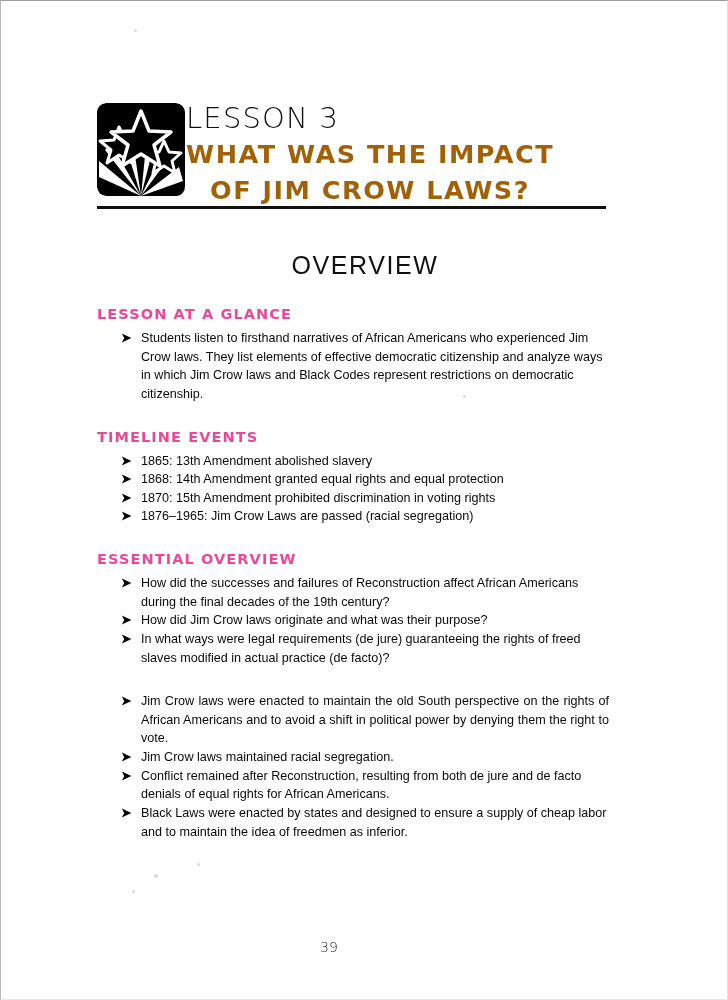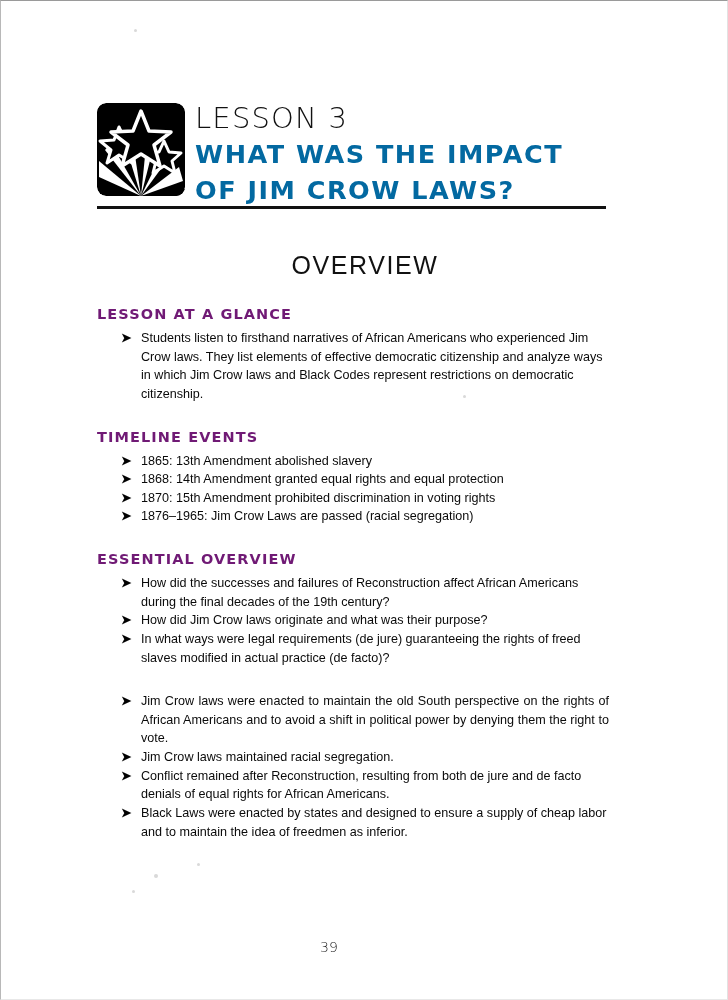--- a/index.html
+++ b/index.html
@@ -37,41 +37,42 @@
   }
   .logo-badge {
     width: 88px;
     height: 93px;
     flex: 0 0 88px;
     margin-top: 2px;
   }
   .logo-badge svg { display: block; }
 
   .title-block {
-    margin-left: 10px;
+    margin-left: 1px;
     padding-top: 2px;
   }
   .lesson-number {
     font-family: "DejaVu Sans", sans-serif;
     font-weight: 300;
     font-size: 29px;
     letter-spacing: 1.2px;
     line-height: 1.08;
     color: #111;
     white-space: nowrap;
   }
   .lesson-title {
     font-family: "DejaVu Sans", sans-serif;
     font-weight: 700;
     font-size: 25.5px;
     letter-spacing: 1.5px;
     line-height: 1.20;
-    color: #0369a1;
+    color: #a16207;
     margin-top: 5px;
     white-space: nowrap;
+    text-align: center;
   }
   .masthead-rule {
     position: absolute;
     left: 96px;
     top: 205px;
     width: 509px;
     height: 3px;
     background: #111111;
   }
 
@@ -95,21 +96,21 @@
     left: 96px;
     top: 305px;
     width: 512px;
   }
   .section { margin-bottom: 0; }
   .section-heading {
     font-family: "DejaVu Sans", sans-serif;
     font-weight: 700;
     font-size: 14.5px;
     letter-spacing: 1.1px;
-    color: #701a75;
+    color: #ec4899;
     margin: 0 0 7px 0;
   }
   .bullets {
     list-style: none;
     margin: 0;
     padding: 0;
   }
   .bullet {
     position: relative;
     padding-left: 44px;

